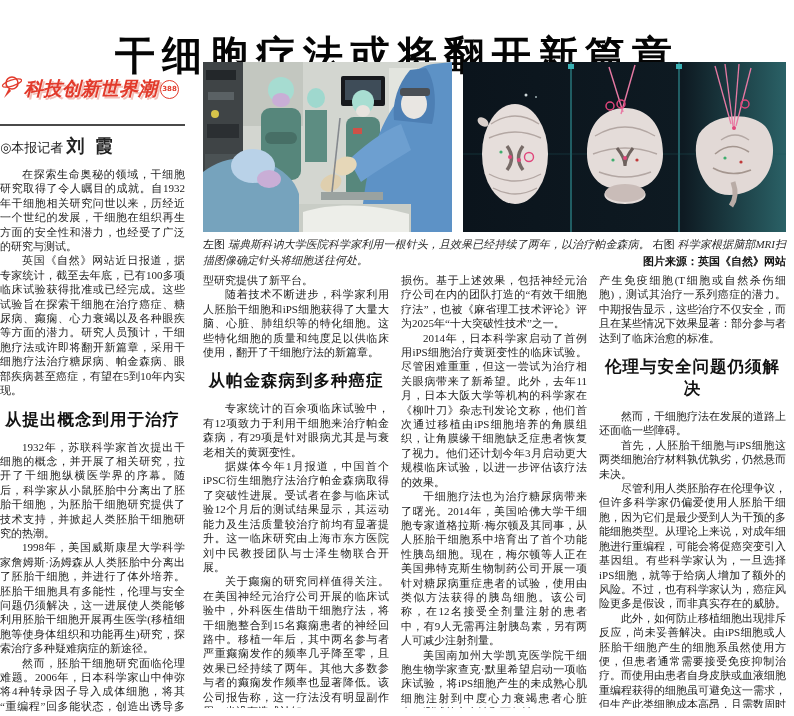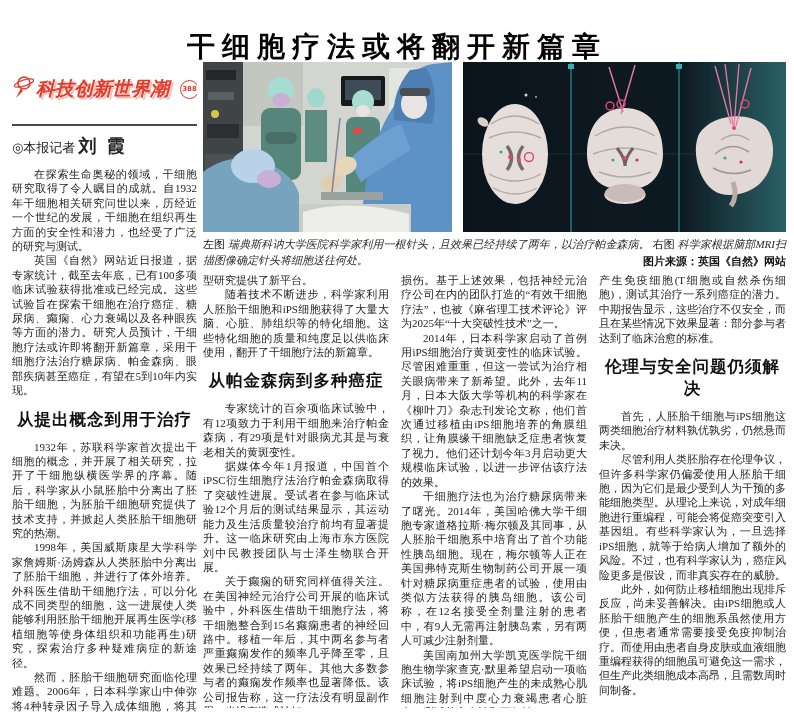--- a/index.html
+++ b/index.html
@@ -1,30 +1,30 @@
 <!DOCTYPE html>
 <html lang="zh"><head>
 <meta charset="utf-8">
 <style>
   html,body{margin:0;padding:0;background:#ffffff;}
   .page{position:relative;width:794px;height:716px;background:#fff;overflow:hidden;
         font-family:"Liberation Serif","DejaVu Serif",serif;color:#1d1d1d;}
   .headline{position:absolute;left:0;right:0;top:0;text-align:center;
         font-family:"DejaVu Sans","Liberation Sans",sans-serif;
-        font-size:28px;font-weight:900;letter-spacing:7px;color:#050505;line-height:56px;}
-  
-  .col1{position:absolute;left:12px;top:62px;width:185px;height:650px;overflow:hidden;}
+        font-size:40px;font-weight:900;letter-spacing:7px;color:#050505;line-height:56px;}
+  
+  .col1{position:absolute;left:0;top:62px;width:185px;height:650px;overflow:hidden;}
   .brand{position:relative;height:62px;border-bottom:2px solid #4a4a4a;}
   .brand-row{position:absolute;left:0;top:12px;display:flex;align-items:center;}
   .logo-text{font-family:"DejaVu Sans","Liberation Sans",sans-serif;
         font-size:19px;font-weight:900;font-style:italic;color:#e23a2b;
         letter-spacing:0px;text-shadow:2px 2px 0 #f3c0b8;white-space:nowrap;}
   .badge{width:17px;height:17px;border:1.4px solid #e23a2b;border-radius:50%;
         color:#e23a2b;font-family:"DejaVu Sans",sans-serif;font-size:7px;font-weight:700;
-        display:flex;align-items:center;justify-content:center;margin-left:11px;flex:none;}
+        display:flex;align-items:center;justify-content:center;margin-left:3px;flex:none;}
   .byline{margin-top:8px;font-size:13px;color:#222;}
   .byline b{font-family:"DejaVu Sans","Liberation Sans",sans-serif;font-size:18px;letter-spacing:2px;}
   .bodytext{margin-top:9px;}
   .bodytext p, .colbody p{margin:0;font-size:11px;line-height:14.4px;text-align:justify;color:#1d1d1d;}
   p.ind{text-indent:2em;}
   .colhead{font-family:"DejaVu Sans","Liberation Sans",sans-serif;font-size:16.5px;font-weight:700;
         text-align:center;letter-spacing:1px;color:#111;margin:11px 0 9px 0;}
   
   .photoL{position:absolute;left:203px;top:62px;width:249px;height:170px;overflow:hidden;}
   .photoR{position:absolute;left:463px;top:62px;width:323px;height:170px;overflow:hidden;}
@@ -63,21 +63,21 @@
     </div>
     <div class="byline">
       <span>◎本报记者</span>
       <b>刘 霞</b>
     </div>
     <div class="bodytext">
       <p class="ind">在探索生命奥秘的领域，干细胞研究取得了令人瞩目的成就。自1932年干细胞相关研究问世以来，历经近一个世纪的发展，干细胞在组织再生方面的安全性和潜力，也经受了广泛的研究与测试。</p>
       <p class="ind">英国《自然》网站近日报道，据专家统计，截至去年底，已有100多项临床试验获得批准或已经完成。这些试验旨在探索干细胞在治疗癌症、糖尿病、癫痫、心力衰竭以及各种眼疾等方面的潜力。研究人员预计，干细胞疗法或许即将翻开新篇章，采用干细胞疗法治疗糖尿病、帕金森病、眼部疾病甚至癌症，有望在5到10年内实现。</p>
       <h2 class="colhead">从提出概念到用于治疗</h2>
       <p class="ind">1932年，苏联科学家首次提出干细胞的概念，并开展了相关研究，拉开了干细胞纵横医学界的序幕。随后，科学家从小鼠胚胎中分离出了胚胎干细胞，为胚胎干细胞研究提供了技术支持，并掀起人类胚胎干细胞研究的热潮。</p>
-      <p class="ind">1998年，美国威斯康星大学科学家詹姆斯·汤姆森从人类胚胎中分离出了胚胎干细胞，并进行了体外培养。外科医生借助干细胞疗法，可以分化成不同类型的细胞，这一进展使人类能够利用胚胎干细胞开展再生医学(移植细胞等使身体组织和功能再生)研究，探索治疗多种疑难病症的新途径。</p>
+      <p class="ind">1998年，美国威斯康星大学科学家詹姆斯·汤姆森从人类胚胎中分离出了胚胎干细胞，并进行了体外培养。胚胎干细胞具有多能性，伦理与安全问题仍须解决，这一进展使人类能够利用胚胎干细胞开展再生医学(移植细胞等使身体组织和功能再生)研究，探索治疗多种疑难病症的新途径。</p>
       <p class="ind">然而，胚胎干细胞研究面临伦理难题。2006年，日本科学家山中伸弥将4种转录因子导入成体细胞，将其“重编程”回多能状态，创造出诱导多能干细胞(iPS细胞)。iPS细胞的功能与胚胎干细胞类似，能分化成各种组织和器官。iPS细胞的诞生不仅解决了胚胎干细胞的问题，还为个性化医疗与疾病模</p>
     </div>
   </div>
 
   <div class="photoL">
     <svg viewBox="0 0 249 170" preserveAspectRatio="none">
       <rect width="249" height="170" fill="#d3d6d0"></rect>
       <rect x="40" y="0" width="60" height="64" fill="#c3c7c0"></rect>
       <rect x="0" y="0" width="40" height="170" fill="#3f4446"></rect>
       <rect x="3" y="8" width="30" height="10" fill="#23272a"></rect>
@@ -196,18 +196,19 @@
     <p>损伤。基于上述效果，包括神经元治疗公司在内的团队打造的“有效干细胞疗法”，也被《麻省理工技术评论》评为2025年“十大突破性技术”之一。</p>
     <p class="ind">2014年，日本科学家启动了首例用iPS细胞治疗黄斑变性的临床试验。尽管困难重重，但这一尝试为治疗相关眼病带来了新希望。此外，去年11月，日本大阪大学等机构的科学家在《柳叶刀》杂志刊发论文称，他们首次通过移植由iPS细胞培养的角膜组织，让角膜缘干细胞缺乏症患者恢复了视力。他们还计划今年3月启动更大规模临床试验，以进一步评估该疗法的效果。</p>
     <p class="ind">干细胞疗法也为治疗糖尿病带来了曙光。2014年，美国哈佛大学干细胞专家道格拉斯·梅尔顿及其同事，从人胚胎干细胞系中培育出了首个功能性胰岛细胞。现在，梅尔顿等人正在美国弗特克斯生物制药公司开展一项针对糖尿病重症患者的试验，使用由类似方法获得的胰岛细胞。该公司称，在12名接受全剂量注射的患者中，有9人无需再注射胰岛素，另有两人可减少注射剂量。</p>
     <p class="ind">美国南加州大学凯克医学院干细胞生物学家查克·默里希望启动一项临床试验，将iPS细胞产生的未成熟心肌细胞注射到中度心力衰竭患者心脏中，测试其安全性和可行性。</p>
 
   </div>
 
   <div class="colbody col4">
     <p>产生免疫细胞(T细胞或自然杀伤细胞)，测试其治疗一系列癌症的潜力。中期报告显示，这些治疗不仅安全，而且在某些情况下效果显著：部分参与者达到了临床治愈的标准。</p>
     <h2 class="colhead">伦理与安全问题仍须解决</h2>
+    <p class="ind">然而，干细胞疗法在发展的道路上还面临一些障碍。</p>
     <p class="ind">首先，人胚胎干细胞与iPS细胞这两类细胞治疗材料孰优孰劣，仍然悬而未决。</p>
     <p class="ind">尽管利用人类胚胎存在伦理争议，但许多科学家仍偏爱使用人胚胎干细胞，因为它们是最少受到人为干预的多能细胞类型。从理论上来说，对成年细胞进行重编程，可能会将促癌突变引入基因组。有些科学家认为，一旦选择iPS细胞，就等于给病人增加了额外的风险。不过，也有科学家认为，癌症风险更多是假设，而非真实存在的威胁。</p>
     <p class="ind">此外，如何防止移植细胞出现排斥反应，尚未妥善解决。由iPS细胞或人胚胎干细胞产生的细胞系虽然使用方便，但患者通常需要接受免疫抑制治疗。而使用由患者自身皮肤或血液细胞重编程获得的细胞虽可避免这一需求，但生产此类细胞成本高昂，且需数周时间制备。</p>
   </div>
 
 </div>
 
 </body></html>

